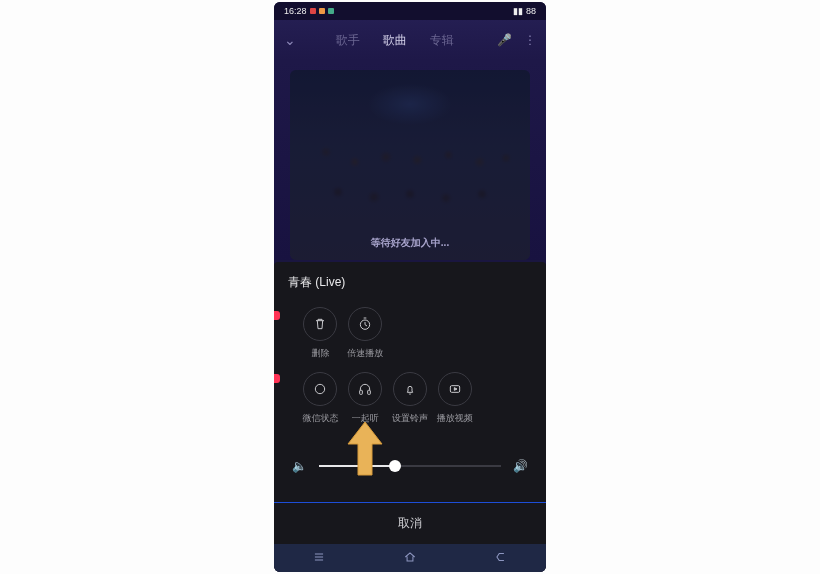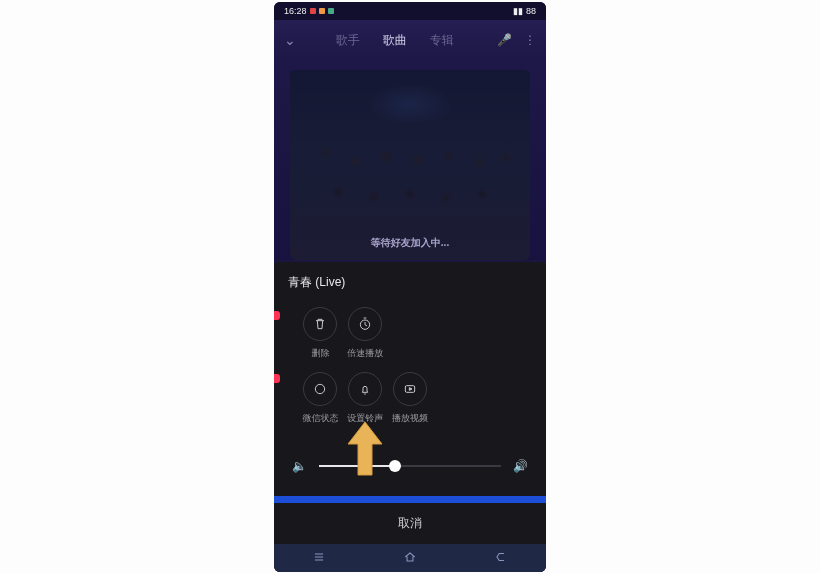--- a/index.html
+++ b/index.html
@@ -154,21 +154,21 @@
     }
     .thumb {
       position: absolute; top: 50%; left: 42%;
       width: 12px; height: 12px; background: #fff; border-radius: 50%;
       transform: translate(-50%, -50%);
     }
 
     
     .cancel-bar {
       position: absolute; left: 0; right: 0; bottom: 28px;
-      border-top: 7px solid #1d4ed8;
+      border-top: 1px solid #1d4ed8;
       text-align: center;
       padding: 12px 0;
       font-size: 12px; color: #d0d0d4;
     }
 
     
     .sys-nav {
       position: absolute; left: 0; right: 0; bottom: 0;
       height: 28px;
       background: #1f2845;
@@ -252,20 +252,30 @@
 
     <div class="grid-row" style="position:relative">
       <span class="row-badge" style="top:8px"></span>
       <div class="grid-item">
         <div class="icon-circle">
           <svg viewBox="0 0 24 24">
               <circle cx="12" cy="12" r="7"></circle>
             </svg>
         </div>
         <span class="grid-label">微信状态</span>
+      </div>
+      <div class="grid-item">
+        <div class="icon-circle">
+          <svg viewBox="0 0 24 24">
+              <path d="M5 14v-2a7 7 0 0114 0v2"></path>
+              <rect x="4" y="14" width="4" height="6" rx="1"></rect>
+              <rect x="16" y="14" width="4" height="6" rx="1"></rect>
+            </svg>
+        </div>
+        <span class="grid-label">一起听</span>
       </div>
       <div class="grid-item">
         <div class="icon-circle">
           <svg viewBox="0 0 24 24">
               <path d="M8 17h8l-1-2v-4a3 3 0 00-6 0v4zM11 19a1 1 0 002 0"></path>
             </svg>
         </div>
         <span class="grid-label">设置铃声</span>
       </div>
       <div class="grid-item">

